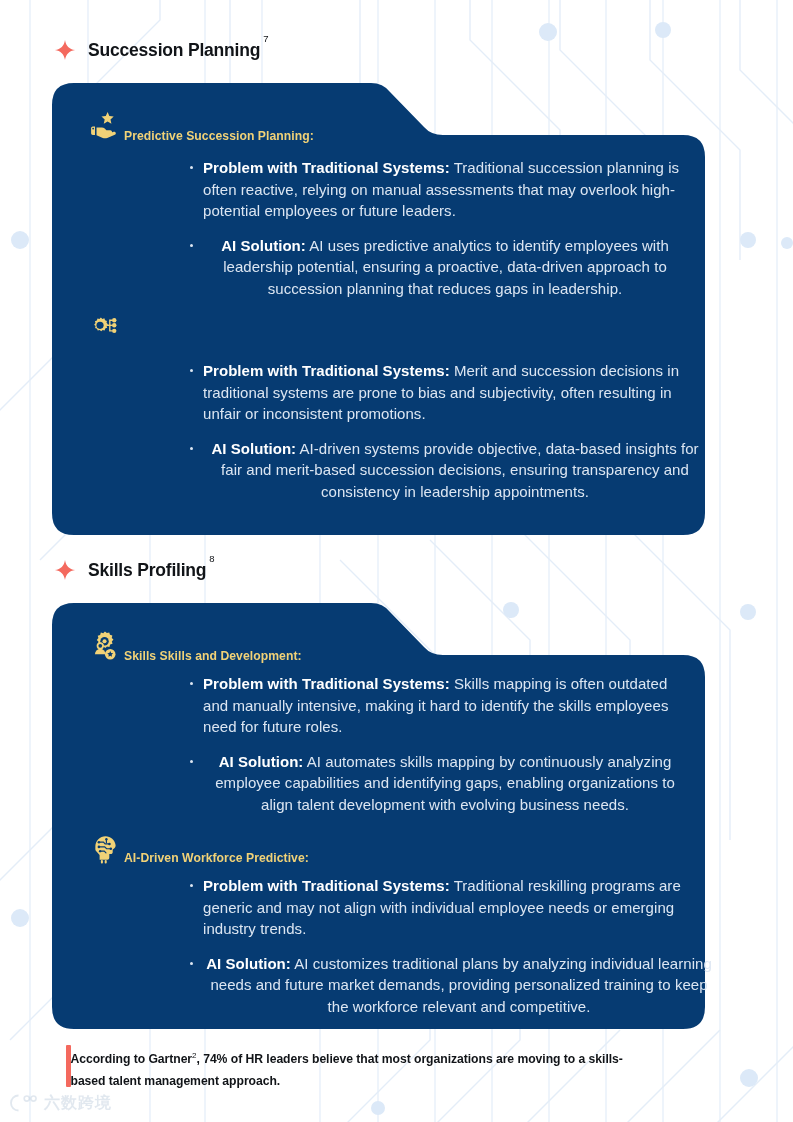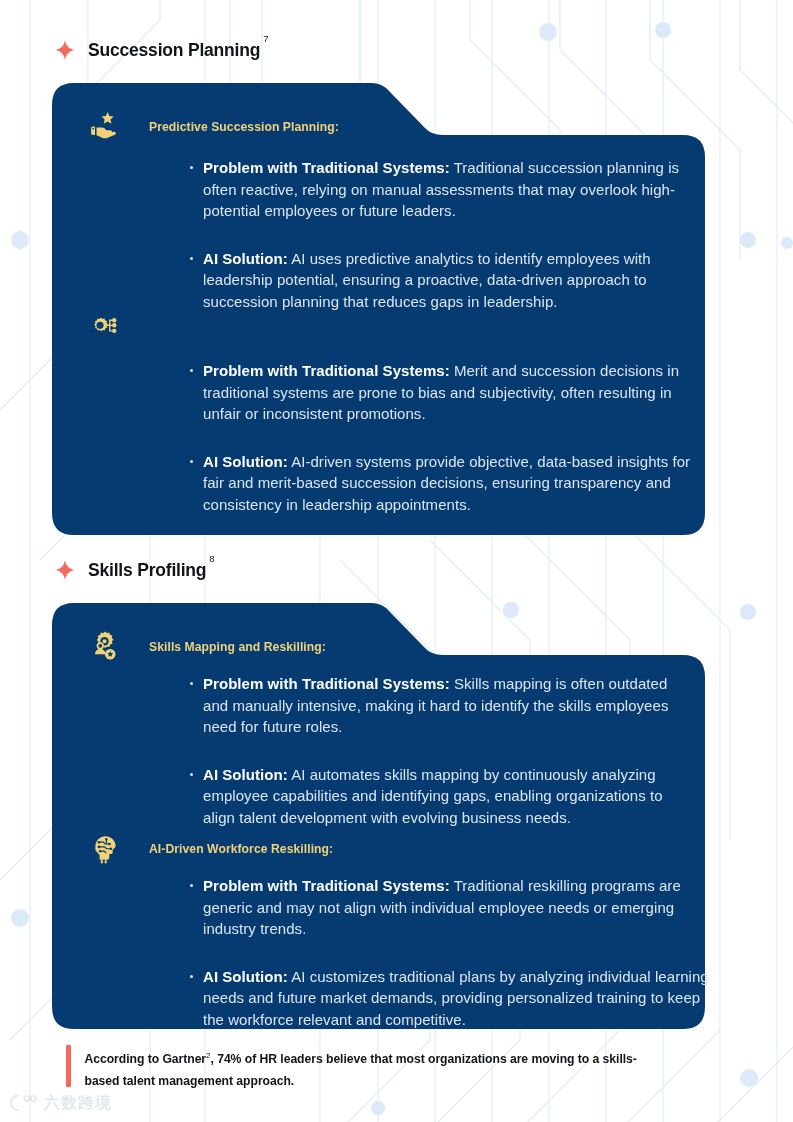--- a/index.html
+++ b/index.html
@@ -20,42 +20,42 @@
     font-size:17.5px;font-weight:bold;color:#111418;letter-spacing:-.2px;
     line-height:1;
   }
   .sec-title sup{font-size:9.5px;font-weight:normal;top:-.75em;position:relative;margin-left:3px;}
 
   
   .card{position:absolute;}
   .card-shape{position:absolute;inset:0;z-index:0;}
   .card-inner{position:relative;z-index:1;}
 
-  .item-head{display:flex;align-items:center;gap:29px;}
+  .item-head{display:flex;align-items:flex-end;gap:4px;}
   .item-icon{width:34px;height:34px;flex:0 0 34px;display:block;}
   .item-title{
     color:#F1D277;font-size:12.2px;font-weight:bold;letter-spacing:.05px;
     line-height:1.2;
   }
 
   ul.bullets{list-style:none;margin:0;padding:0;}
   ul.bullets li{
     position:relative;padding-left:16px;
     color:#DCE6F2;font-size:15px;line-height:21.5px;
     letter-spacing:.05px;
   }
-  ul.bullets li + li{margin-top:26px;}
+  ul.bullets li + li{margin-top:13px;text-align:center;}
   ul.bullets li::before{
     content:"";position:absolute;left:3px;top:9px;
     width:3.4px;height:3.4px;border-radius:50%;background:#DCE6F2;
   }
   ul.bullets li b{color:#ffffff;font-weight:bold;}
 
   
-  .quote{position:absolute;display:flex;gap:14px;align-items:flex-start;}
+  .quote{position:absolute;display:flex;align-items:flex-start;}
   .quote-bar{width:4.5px;border-radius:1px;background:#F4695E;flex:0 0 4.5px;height:42px;}
   .quote-text{
     font-size:12.2px;font-weight:bold;color:#111418;line-height:22px;
     letter-spacing:-.05px;max-width:560px;
   }
   .quote-text sup{font-size:8px;font-weight:normal;}
 
   
   .watermark{position:absolute;left:8px;top:1092px;display:flex;align-items:center;gap:6px;opacity:.30;}
   .wm-logo{width:30px;height:22px;display:block;}
@@ -205,21 +205,21 @@
         <svg class="item-icon" viewBox="0 0 40 40">
           <path d="M17.5 3 l2.8.7 2-2 2.2 1.9 2.8-.8 .9 2.8 2.8.9 -.7 2.8 2 2 -1.9 2.2 .8 2.8 -2.8.9 -.9 2.8 -2.8-.7 -2 2 -2.2-1.9 -2.8.8 -.9-2.8 -2.8-.9 .7-2.8 -2-2 1.9-2.2 -.8-2.8 2.8-.9 Z" fill="#F1D277"></path>
           <circle cx="21.8" cy="13.2" r="5" fill="#063B72"></circle>
           <circle cx="21.8" cy="13.2" r="2.4" fill="#F1D277"></circle>
           <path d="M10.5 28.5 a6.3 6.3 0 0 1 12.6 0 Z" fill="#F1D277"></path>
           <circle cx="16.8" cy="18.6" r="4.3" fill="#F1D277"></circle>
           <circle cx="16.8" cy="18.6" r="2.2" fill="#063B72"></circle>
           <circle cx="28.5" cy="28.5" r="6.2" fill="#F1D277"></circle>
           <path d="M28.5 24.8 l1.05 2.25 2.45.25 -1.85 1.7 .5 2.45 -2.15-1.25 -2.15 1.25 .5-2.45 -1.85-1.7 2.45-.25 Z" fill="#063B72"></path>
         </svg>
-        <div class="item-title">Skills Mapping and Reskilling:</div>
+        <div class="item-title">Skills Skills and Development:</div>
       </div>
 
       <ul class="bullets" style="position:absolute;left:135px;top:70px;width:500px;">
         <li>
           <b>Problem with Traditional Systems:</b>
           <span>Skills mapping is often outdated and manually intensive, making it hard to identify the skills employees need for future roles.</span>
         </li>
         <li>
           <b>AI Solution:</b>
           <span>AI automates skills mapping by continuously analyzing employee capabilities and identifying gaps, enabling organizations to align talent development with evolving business needs.</span>
@@ -239,21 +239,21 @@
             <circle cx="15.2" cy="12" r="1.5"></circle>
             <circle cx="27.6" cy="14" r="1.5"></circle>
             <circle cx="15.2" cy="17.5" r="1.5"></circle>
             <circle cx="29.2" cy="19.7" r="1.5"></circle>
             <circle cx="16.6" cy="22.5" r="1.4"></circle>
             <circle cx="24" cy="8.6" r="1.4"></circle>
           </g>
           <rect x="17.5" y="33" width="2.4" height="4" rx="1" fill="#F1D277"></rect>
           <rect x="22" y="33" width="2.4" height="4" rx="1" fill="#F1D277"></rect>
         </svg>
-        <div class="item-title">AI-Driven Workforce Reskilling:</div>
+        <div class="item-title">AI-Driven Workforce Predictive:</div>
       </div>
 
       <ul class="bullets" style="position:absolute;left:135px;top:272px;width:528px;">
         <li>
           <b>Problem with Traditional Systems:</b>
           <span>Traditional reskilling programs are generic and may not align with individual employee needs or emerging industry trends.</span>
         </li>
         <li>
           <b>AI Solution:</b>
           <span>AI customizes traditional plans by analyzing individual learning needs and future market demands, providing personalized training to keep the workforce relevant and competitive.</span>

